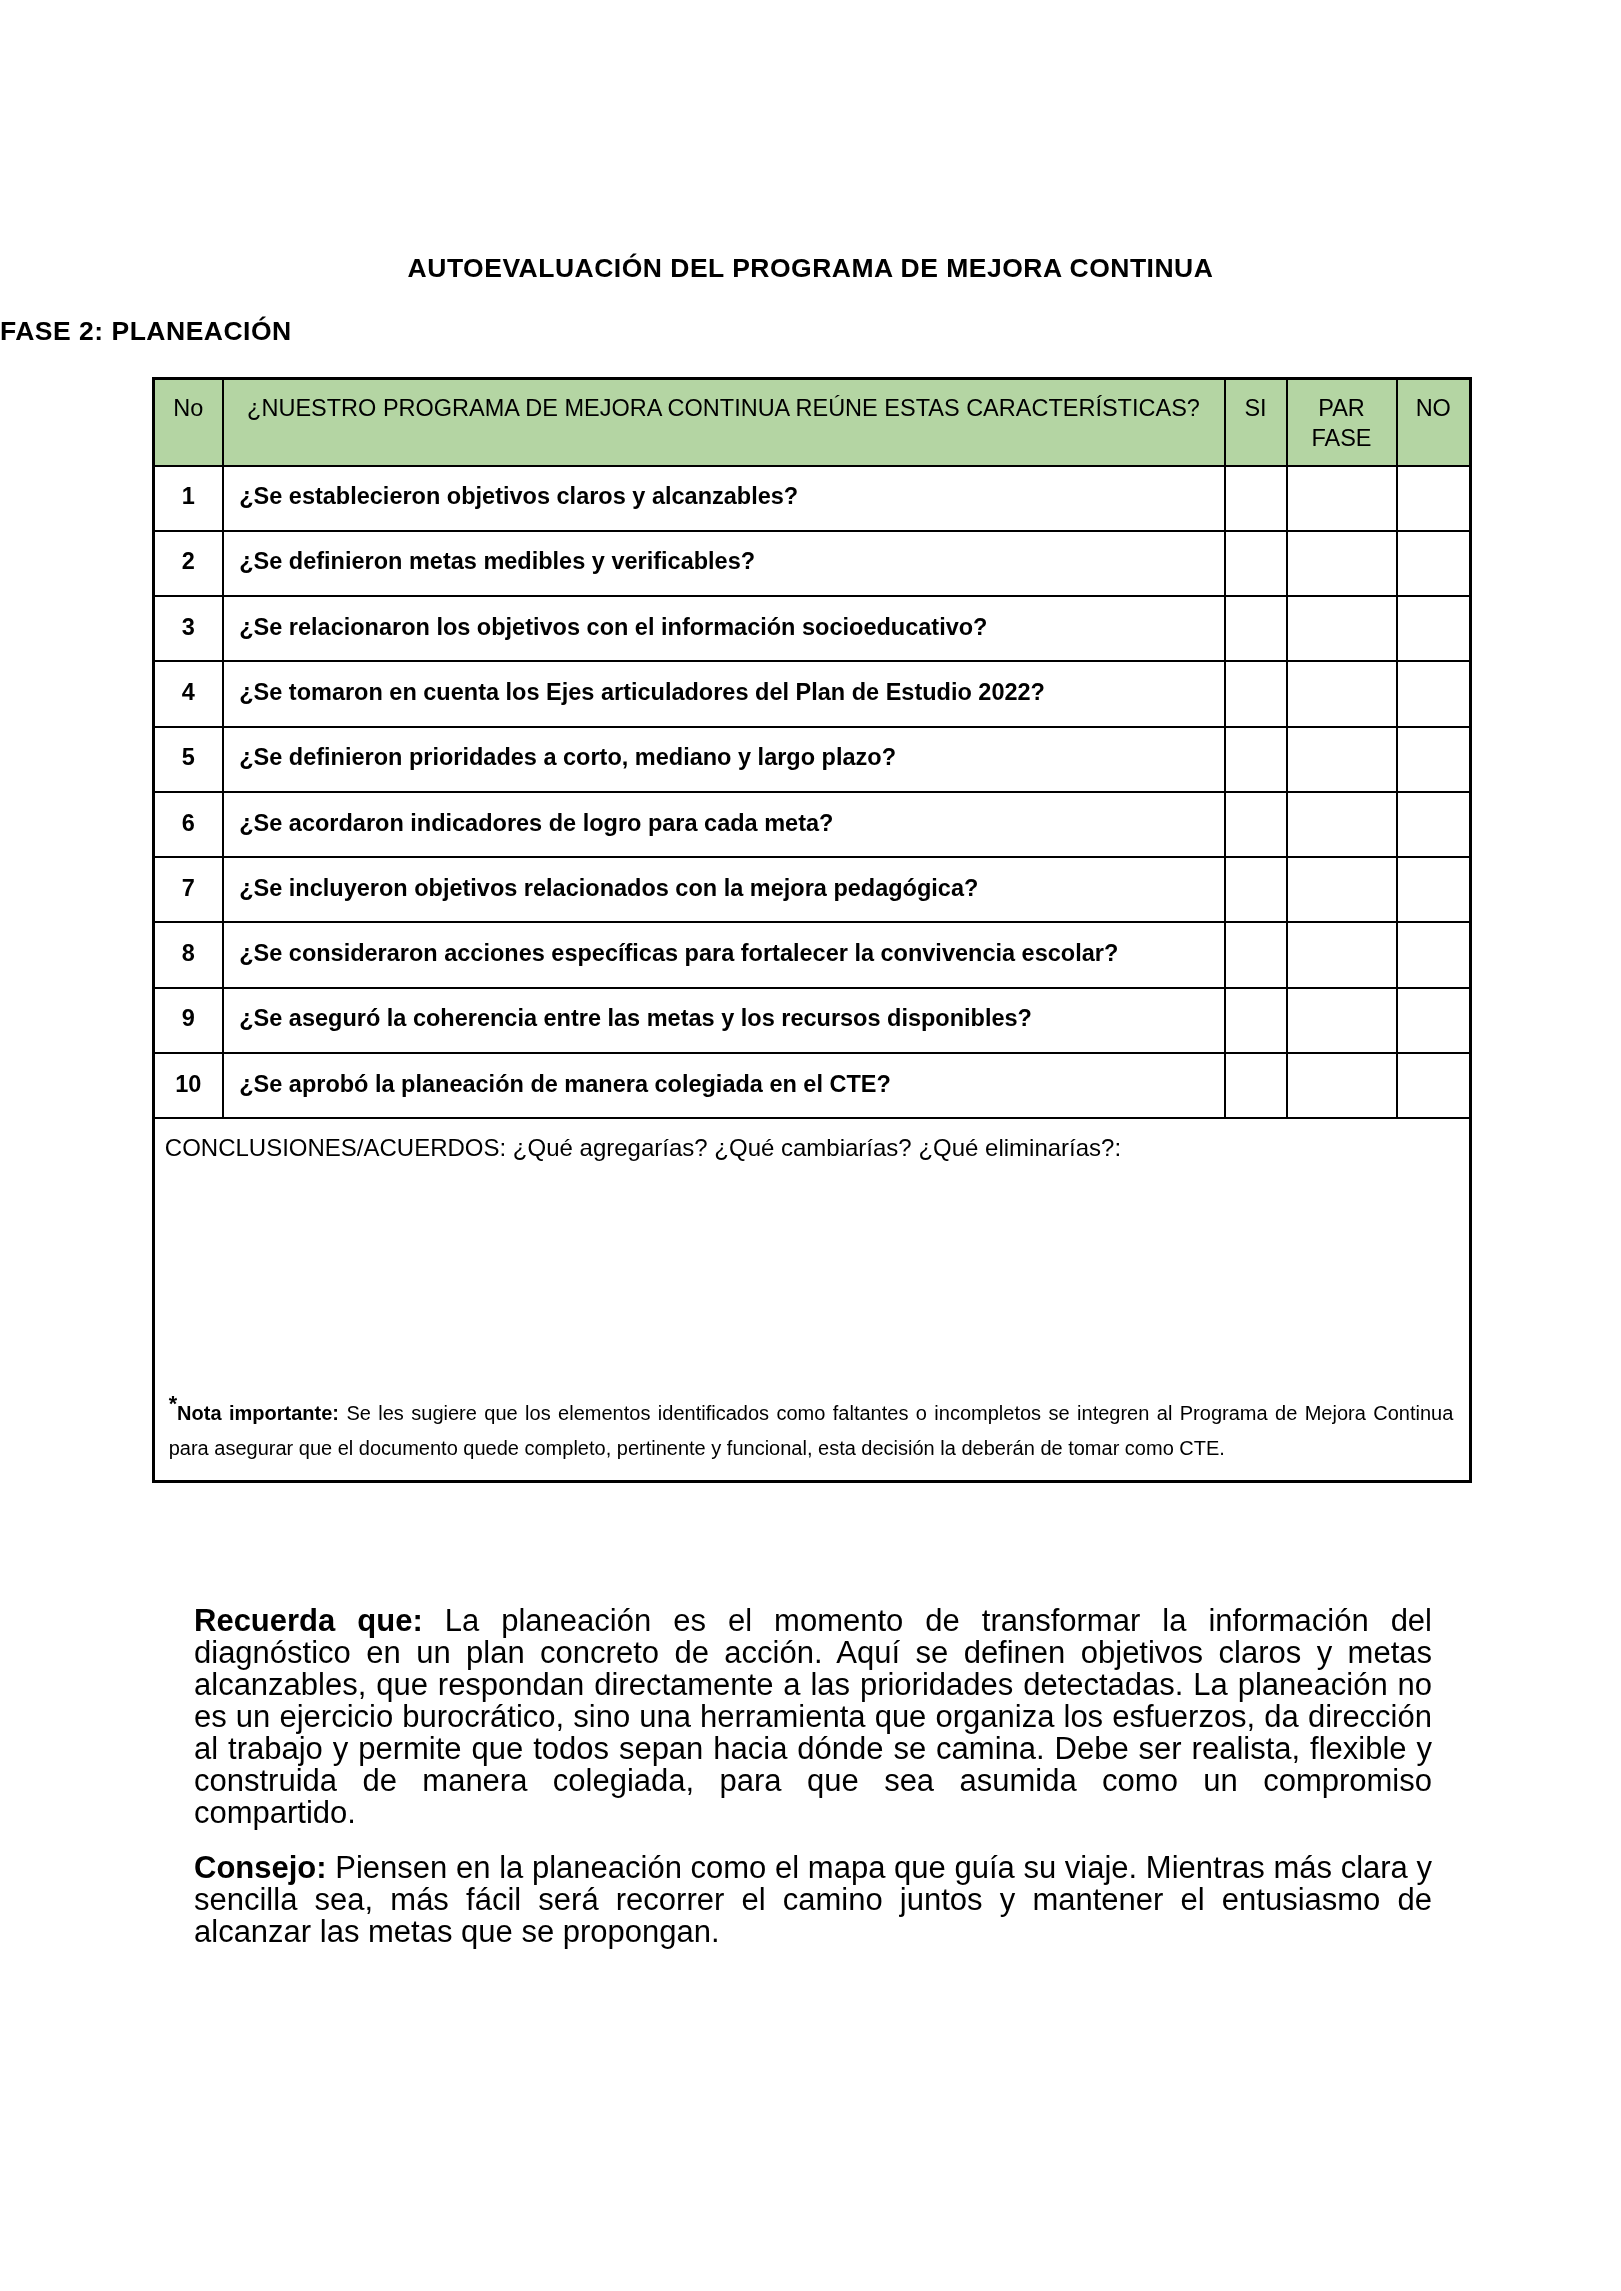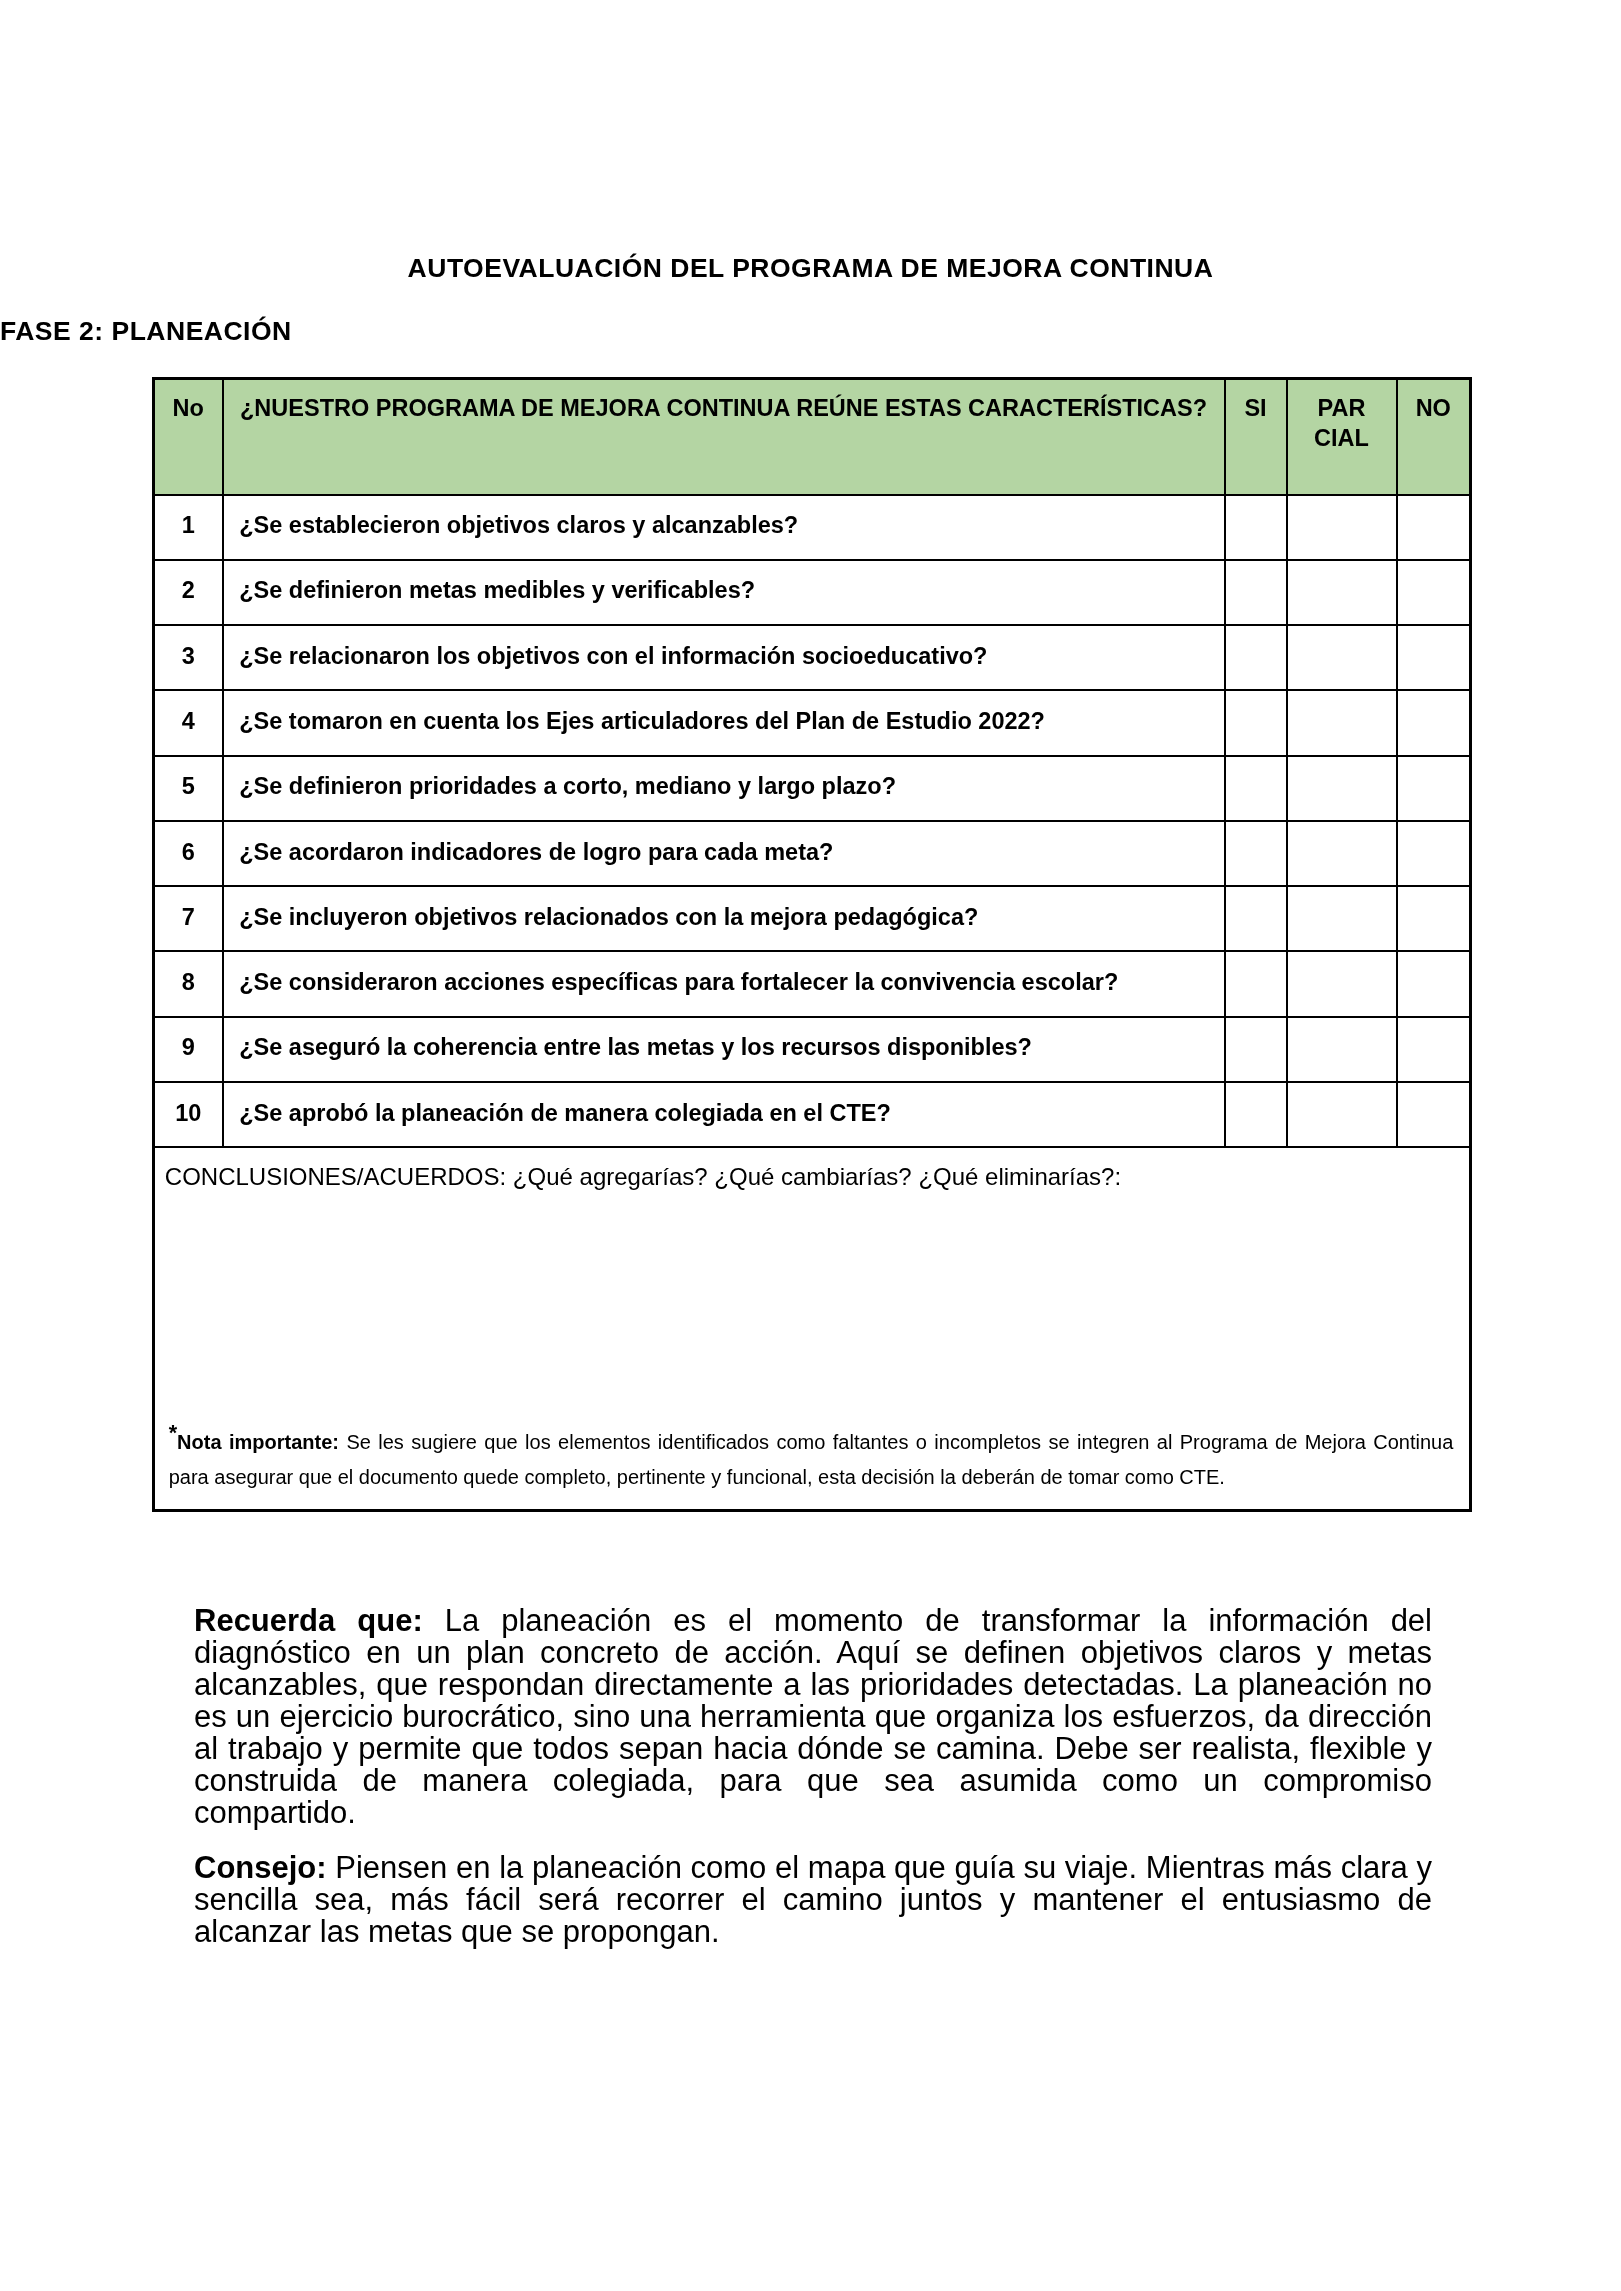--- a/index.html
+++ b/index.html
@@ -39,25 +39,25 @@
     border: 3.9px solid #000;
   }
   table.eval th, table.eval td {
     border-left: 2px solid #000;
     border-right: 2px solid #000;
     border-top: 2.9px solid #000;
     border-bottom: 2.9px solid #000;
   }
   thead th {
     background: var(--header-green, #b4d5a3);
-    height: 116px;
+    height: 87px;
     vertical-align: top;
     padding-top: 12.7px;
     font-size: 23.5px;
-    font-weight: bold;
+    font-weight: normal;
     line-height: 30px;
     text-align: center;
   }
   td.num {
     text-align: center;
     vertical-align: top;
     padding-top: 14.7px;
     font-size: 23.5px;
     font-weight: bold;
     line-height: 31px;
@@ -129,21 +129,21 @@
       <col style="width:1002px">
       <col style="width:62px">
       <col style="width:110px">
       <col style="width:74px">
     </colgroup>
     <thead>
       <tr>
         <th>No</th>
         <th>¿NUESTRO PROGRAMA DE MEJORA CONTINUA REÚNE ESTAS CARACTERÍSTICAS?</th>
         <th>SI</th>
-        <th>PAR CIAL</th>
+        <th>PAR FASE</th>
         <th>NO</th>
       </tr>
     </thead>
     <tbody id="rows-body">
         <tr>
     <td class="num">1</td>
     <td class="q">¿Se establecieron objetivos claros y alcanzables?</td>
     <td class="ans"></td>
     <td class="ans"></td>
     <td class="ans"></td>

